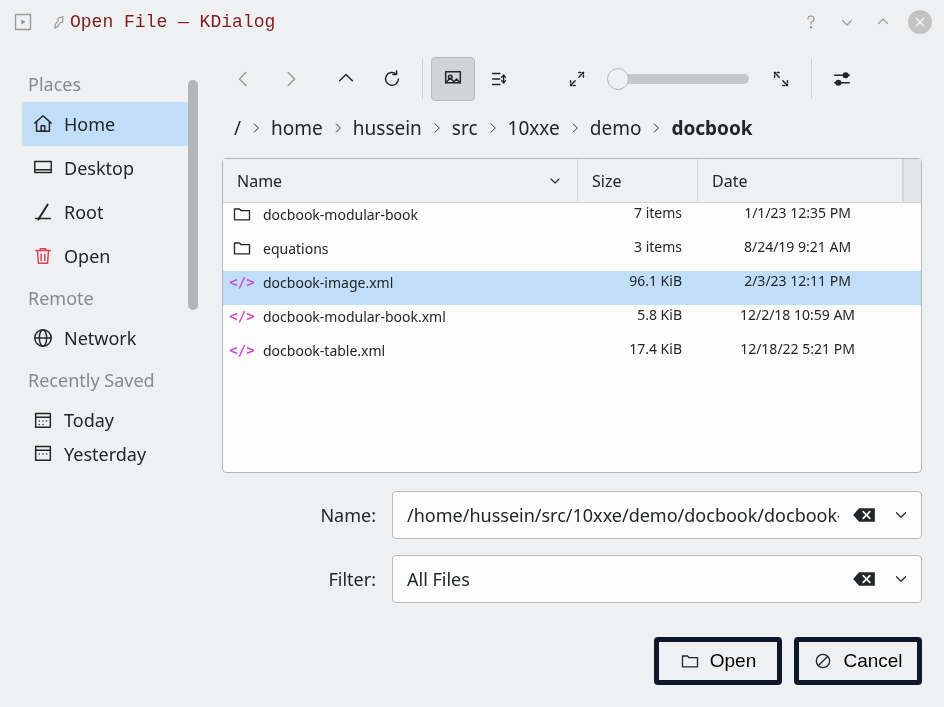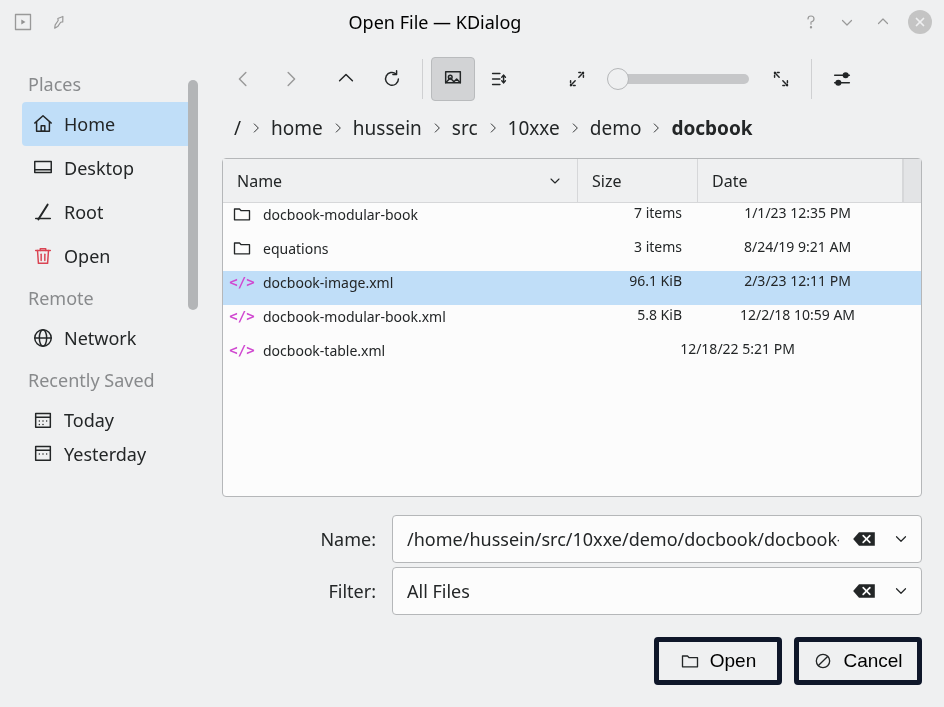--- a/index.html
+++ b/index.html
@@ -1,19 +1,19 @@
 <!DOCTYPE html>
 <html><head>
 <meta charset="utf-8">
 <style>
   * { box-sizing: border-box; margin: 0; padding: 0; }
   html, body { width: 944px; height: 707px; overflow: hidden; font-family: "Noto Sans", "DejaVu Sans", "Segoe UI", sans-serif; font-size: 16px; color: #232627; background: #eff0f1; }
   .titlebar { height: 44px; display: flex; align-items: center; padding: 0 12px; color: #929292; }
   .tb-left { display:flex; gap: 14px; align-items:center; }
-  .tb-center { flex:1; text-align:center; font-weight:400; color:#000000; font-size:18px; }
+  .tb-center { flex:1; text-align:left; font-weight:400; color:#7f1d1d; font-size:18px;font-family:Liberation Mono, monospace; }
   .tb-right { display:flex; gap: 14px; align-items:center; }
   .tb-icon { width:22px; height:22px; display:inline-flex; align-items:center; justify-content:center; border-radius:50%; }
   .tb-close { width:24px; height:24px; background:#c4c4c4; color:#eff0f1; border-radius:50%; display:flex; align-items:center; justify-content:center; }
 
   .body-row { display:flex; height: calc(707px - 44px); padding: 0 22px 22px 22px; }
 
   .places-panel { width: 170px; position: relative; padding-top: 28px; }
   .places-scroll { position:absolute; right: -6px; top: 36px; width:10px; height:230px; background:#b3b5b7; border-radius:5px; }
   .places-heading { color:#888a8c; font-size:18px; padding: 0 6px 6px 6px; }
   .place-item { display:flex; align-items:center; gap:10px; height:44px; padding:0 10px; border-radius:4px; font-size:18px; color:#232627; cursor:default; }
@@ -46,21 +46,21 @@
   .fh-scroll { width:18px; background:#e3e4e6; border-left:1px solid #d6d7d9; }
 
   .file-list { flex:1; overflow:auto; }
   .frow { display:flex; align-items:flex-start; height:34px; font-size:14px; }
   .frow.selected { background:#c0def8; }
   .fc-name { flex: 0 0 355px; display:flex; align-items:center; gap:10px; padding-left:8px; overflow:hidden; }
   .fc-size { flex: 0 0 120px; text-align:right; padding-right:16px; }
   .fc-date { flex: 1; text-align:center; padding-right:24px; }
   .ftype-icon { width:22px; height:22px; display:flex; align-items:center; justify-content:center; flex:none; }
 
-  .form-area { padding-top:18px; display:flex; flex-direction:column; gap:4px; }
+  .form-area { padding-top:18px; display:flex; flex-direction:column; gap:16px; }
   .form-row { display:flex; align-items:center; }
   .form-label { width:170px; text-align:right; padding-right:16px; font-size:18px; }
   .form-field-wrap { flex:1; position:relative; }
   .form-field { width:100%; height:48px; border:1px solid #b5b7b9; border-radius:4px; background:#fcfcfc; font-size:18px; padding:0 82px 0 14px; font-family:inherit; color:#232627; }
   .field-clear { position:absolute; right:44px; top:50%; transform:translateY(-50%); width:28px; height:22px; display:flex; align-items:center; justify-content:center; }
   .field-chevron { position:absolute; right:10px; top:50%; transform:translateY(-50%); width:22px; height:22px; display:flex; align-items:center; justify-content:center; }
   .select-wrap .form-field { padding-right:82px; }
 
   .button-row { display:flex; justify-content:flex-end; gap:12px; padding-top:18px; }
   .btn { height:48px; min-width:128px; border:5px solid #0f172a; background:#eff0f1; border-radius:4px; display:flex; align-items:center; justify-content:center; gap:10px; font-size:19px; padding:0 10px; cursor:pointer; }
@@ -361,20 +361,21 @@
             <div class="fc-size">5.8 KiB</div>
             <div class="fc-date">12/2/18 10:59 AM</div>
           </div>
           <div class="frow">
             <div class="fc-name">
               <span class="ftype-icon">
                 <span class="xml-icon" style="font-family:monospace;font-weight:bold;color:#d048d0">&lt;/&gt;</span>
               </span>
               <span>docbook-table.xml</span>
             </div>
+            <div class="fc-size">17.4 KiB</div>
             <div class="fc-date">12/18/22 5:21 PM</div>
           </div>
         </div>
     </div>
 
     <div class="form-area">
       <div class="form-row">
         <div class="form-label">Name:</div>
         <div class="form-field-wrap">
           <input class="form-field" value="/home/hussein/src/10xxe/demo/docbook/docbook-image.xml" style="">

